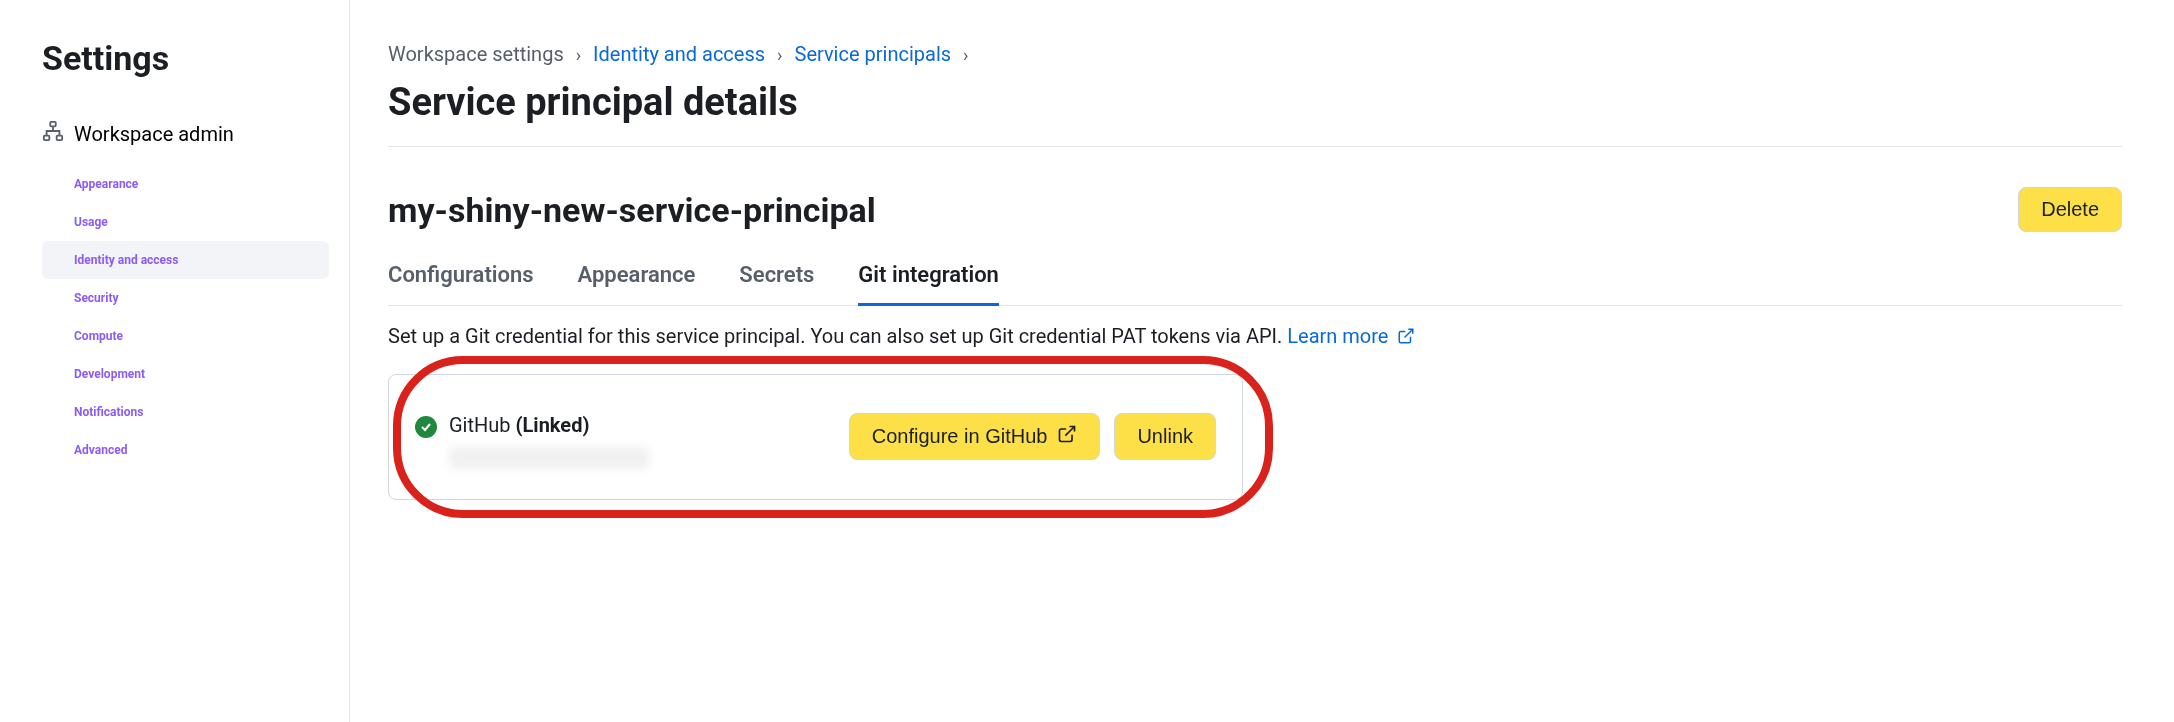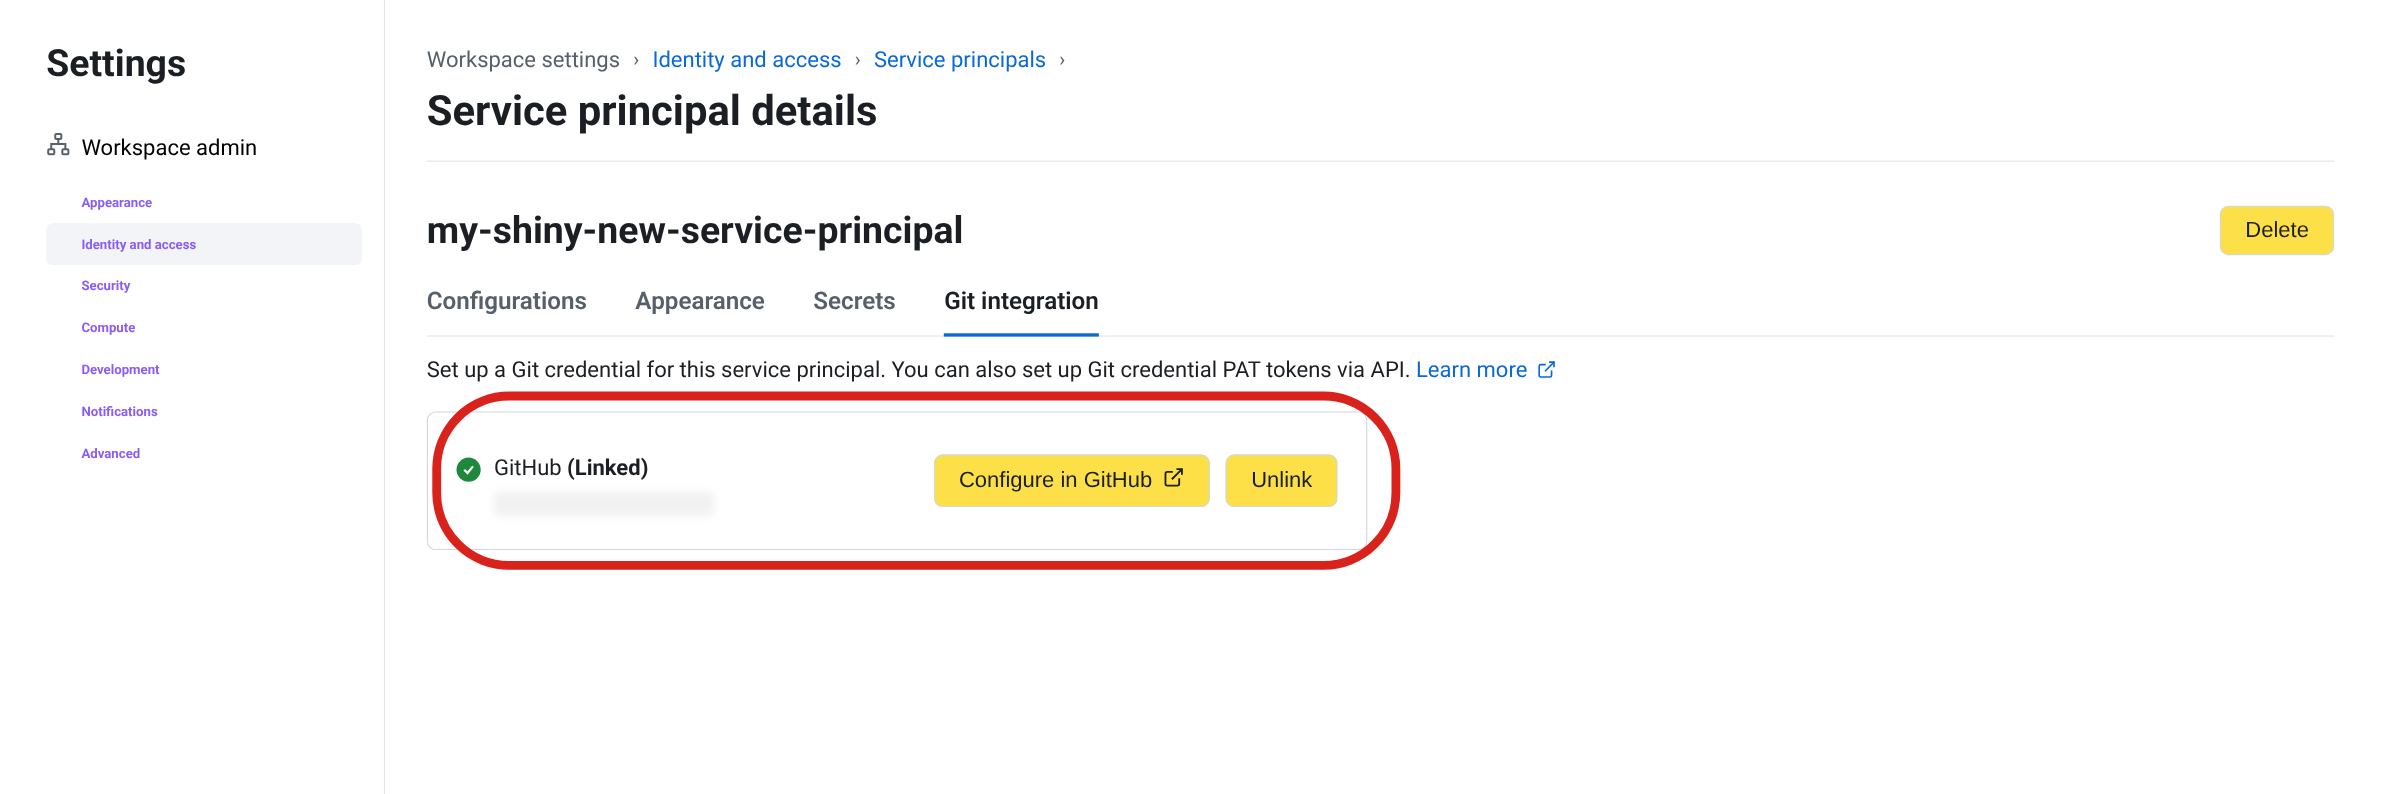--- a/index.html
+++ b/index.html
@@ -179,20 +179,21 @@
         <rect x="2" y="17" width="6" height="5" rx="1"></rect>
         <rect x="16" y="17" width="6" height="5" rx="1"></rect>
         <path d="M12 7v5M12 12H5v5M12 12h7v5"></path>
       </svg>
     </span>
     <span>Workspace admin</span>
   </div>
 
   <ul class="sidebar-items">
     <li><span>Appearance</span></li>
+    <li><span>Usage</span></li>
     <li class="active"><span>Identity and access</span></li>
     <li><span>Security</span></li>
     <li><span>Compute</span></li>
     <li><span>Development</span></li>
     <li><span>Notifications</span></li>
     <li><span>Advanced</span></li>
   </ul>
 </aside>
 
 <main class="main">

